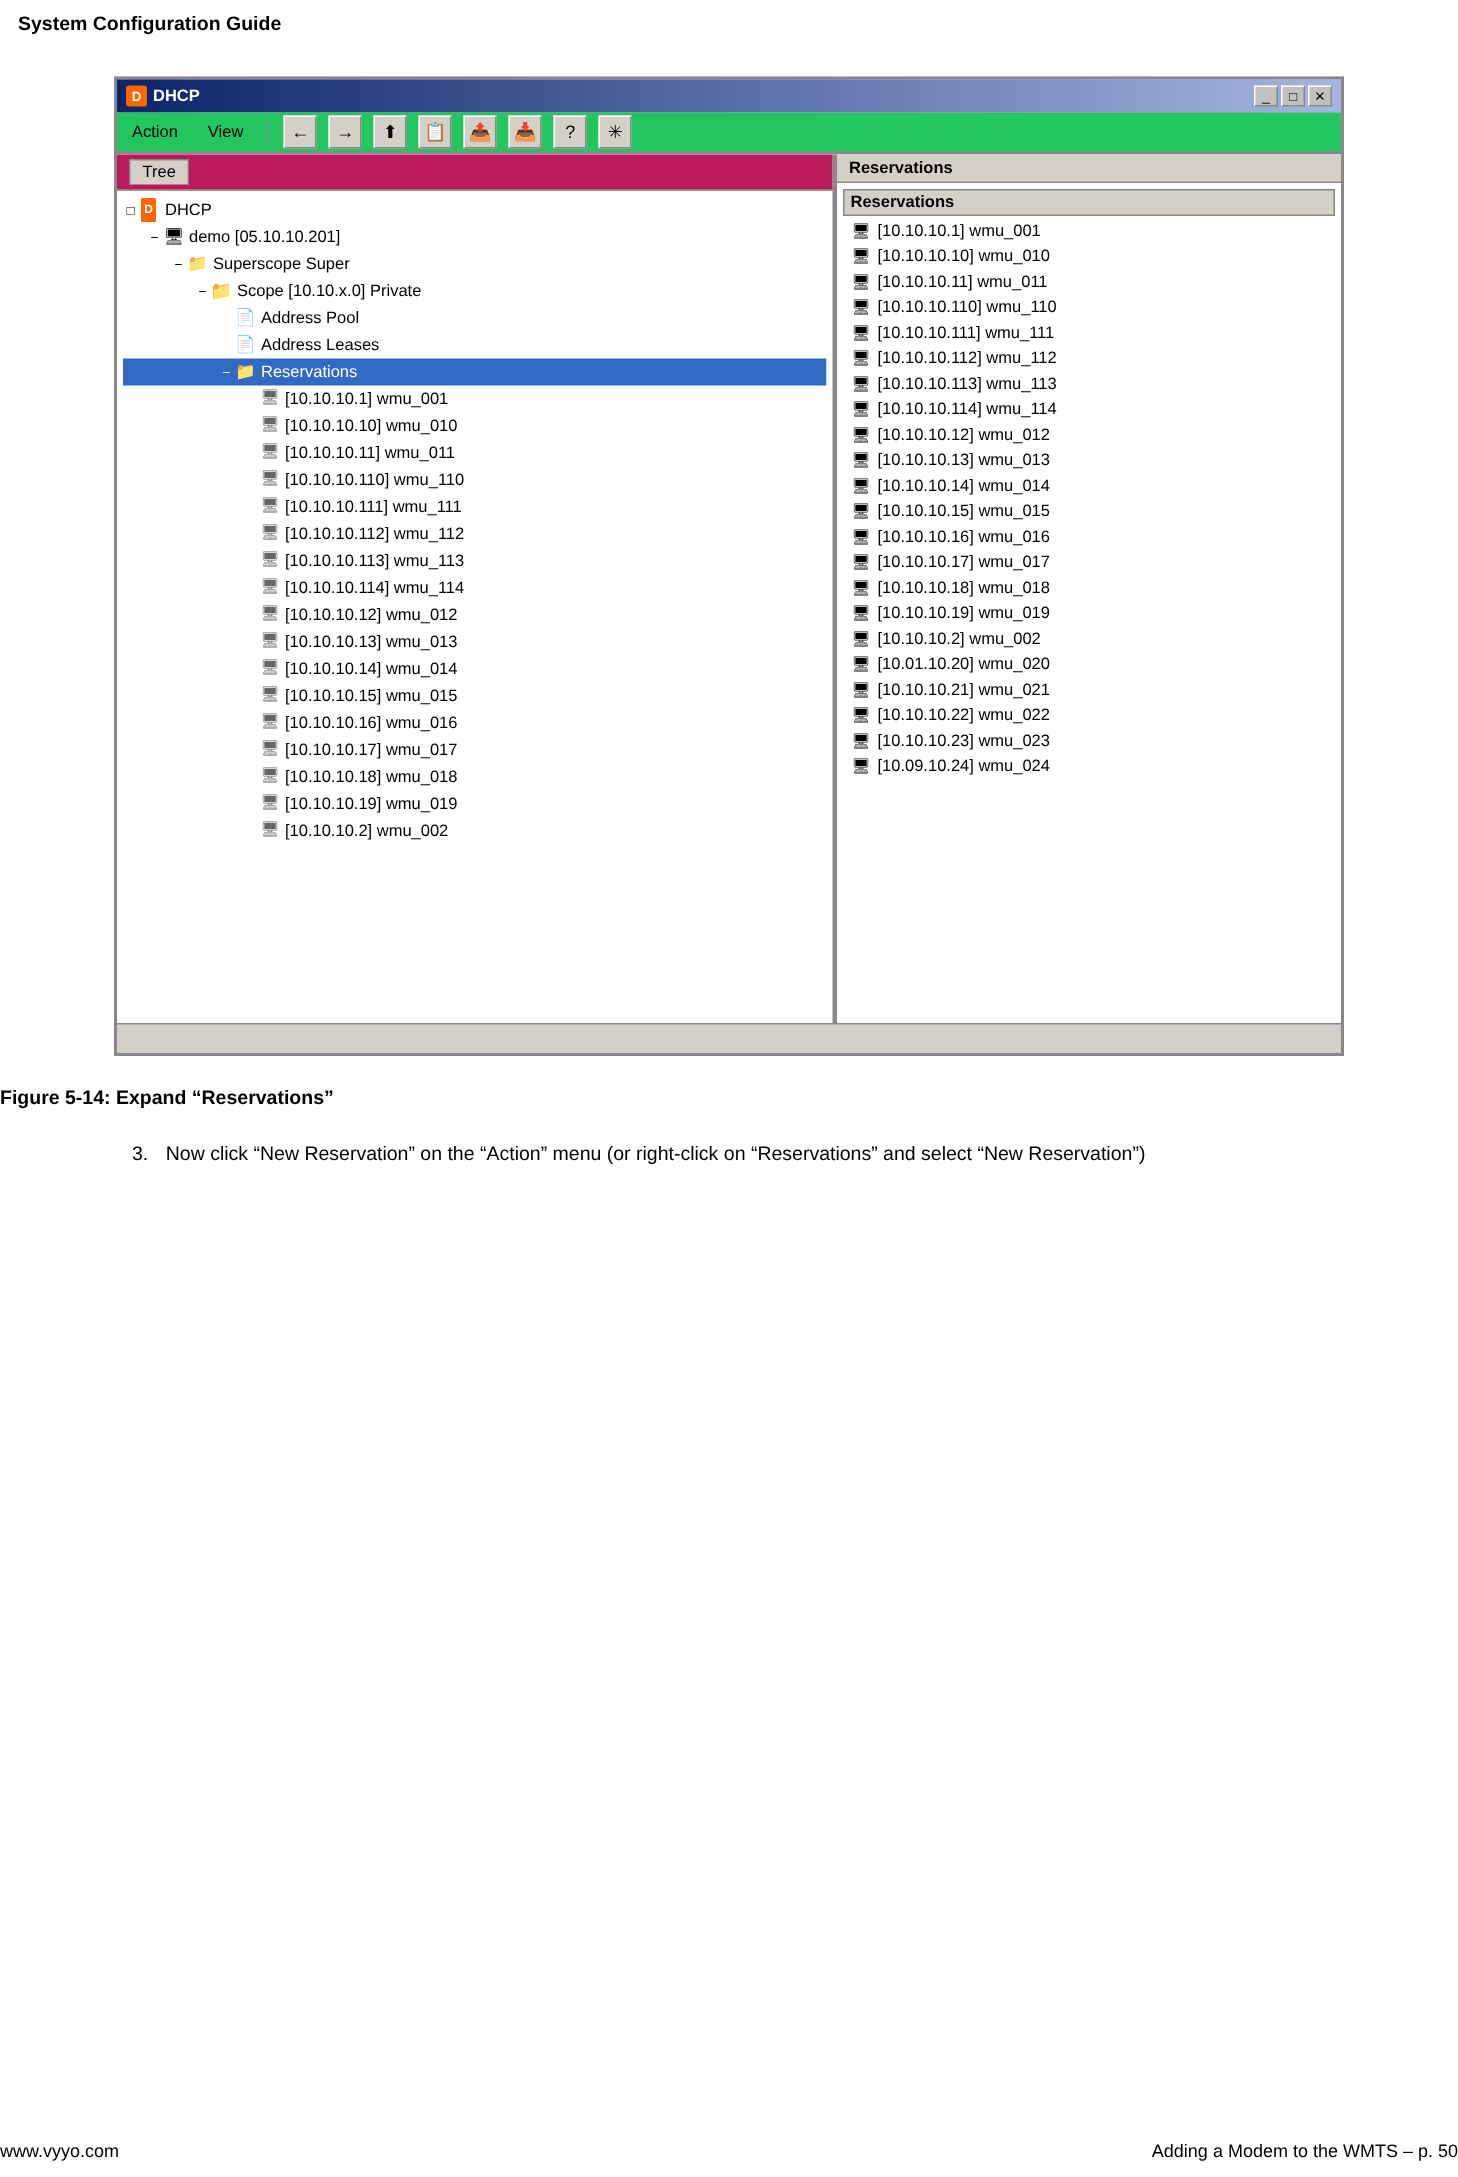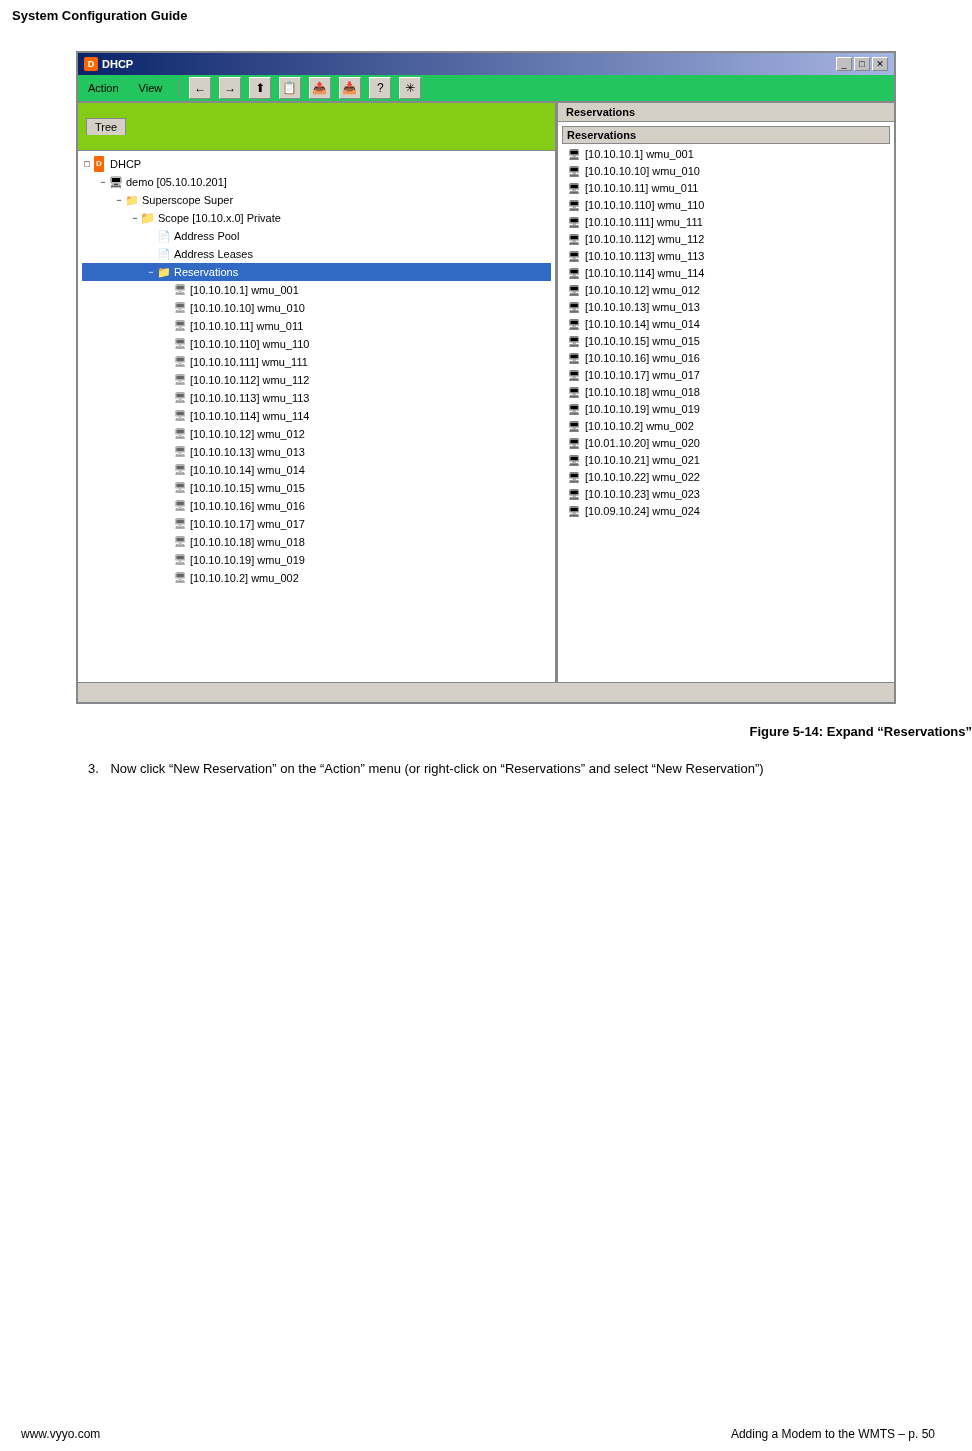--- a/index.html
+++ b/index.html
@@ -16,24 +16,24 @@
       font-size: 13px;
       font-weight: bold;
       padding: 8px 12px;
       color: #000;
     }
 
     .page-footer {
       position: absolute;
       bottom: 10px;
       left: 0;
-      right: 16px;
+      right: 0;
       display: flex;
       justify-content: space-between;
-      padding: 0 21px;
+      padding: 0 0;
       font-size: 12px;
       color: #000;
     }
 
     .screenshot-wrapper {
       margin: 20px auto;
       width: 820px;
       border: 2px solid #888;
       background: #d4d0c8;
       font-family: 'Tahoma', Arial, sans-serif;
@@ -126,22 +126,22 @@
 
     
     .left-panel {
       width: 480px;
       border-right: 3px solid #888;
       display: flex;
       flex-direction: column;
       background: #fff;
     }
     .panel-tab {
-      background: #84cc16;
-      padding: 15px 8px;
+      background: #be185d;
+      padding: 3px 8px;
       font-size: 11px;
       border-bottom: 1px solid #888;
       display: flex;
       gap: 8px;
     }
     .tab-label {
       background: #d4d0c8;
       padding: 2px 8px;
       border: 1px solid #888;
       border-bottom: none;
@@ -224,21 +224,21 @@
       border-top: 1px solid #888;
       padding: 2px 4px;
       font-size: 11px;
       height: 20px;
       display: flex;
       align-items: center;
     }
 
     
     .figure-caption {
-      text-align: right;
+      text-align: left;
       margin: 10px 0;
       font-size: 13px;
       font-weight: bold;
     }
 
     
     .instructions {
       padding: 10px 88px;
       font-size: 13px;
       line-height: 1.6;

